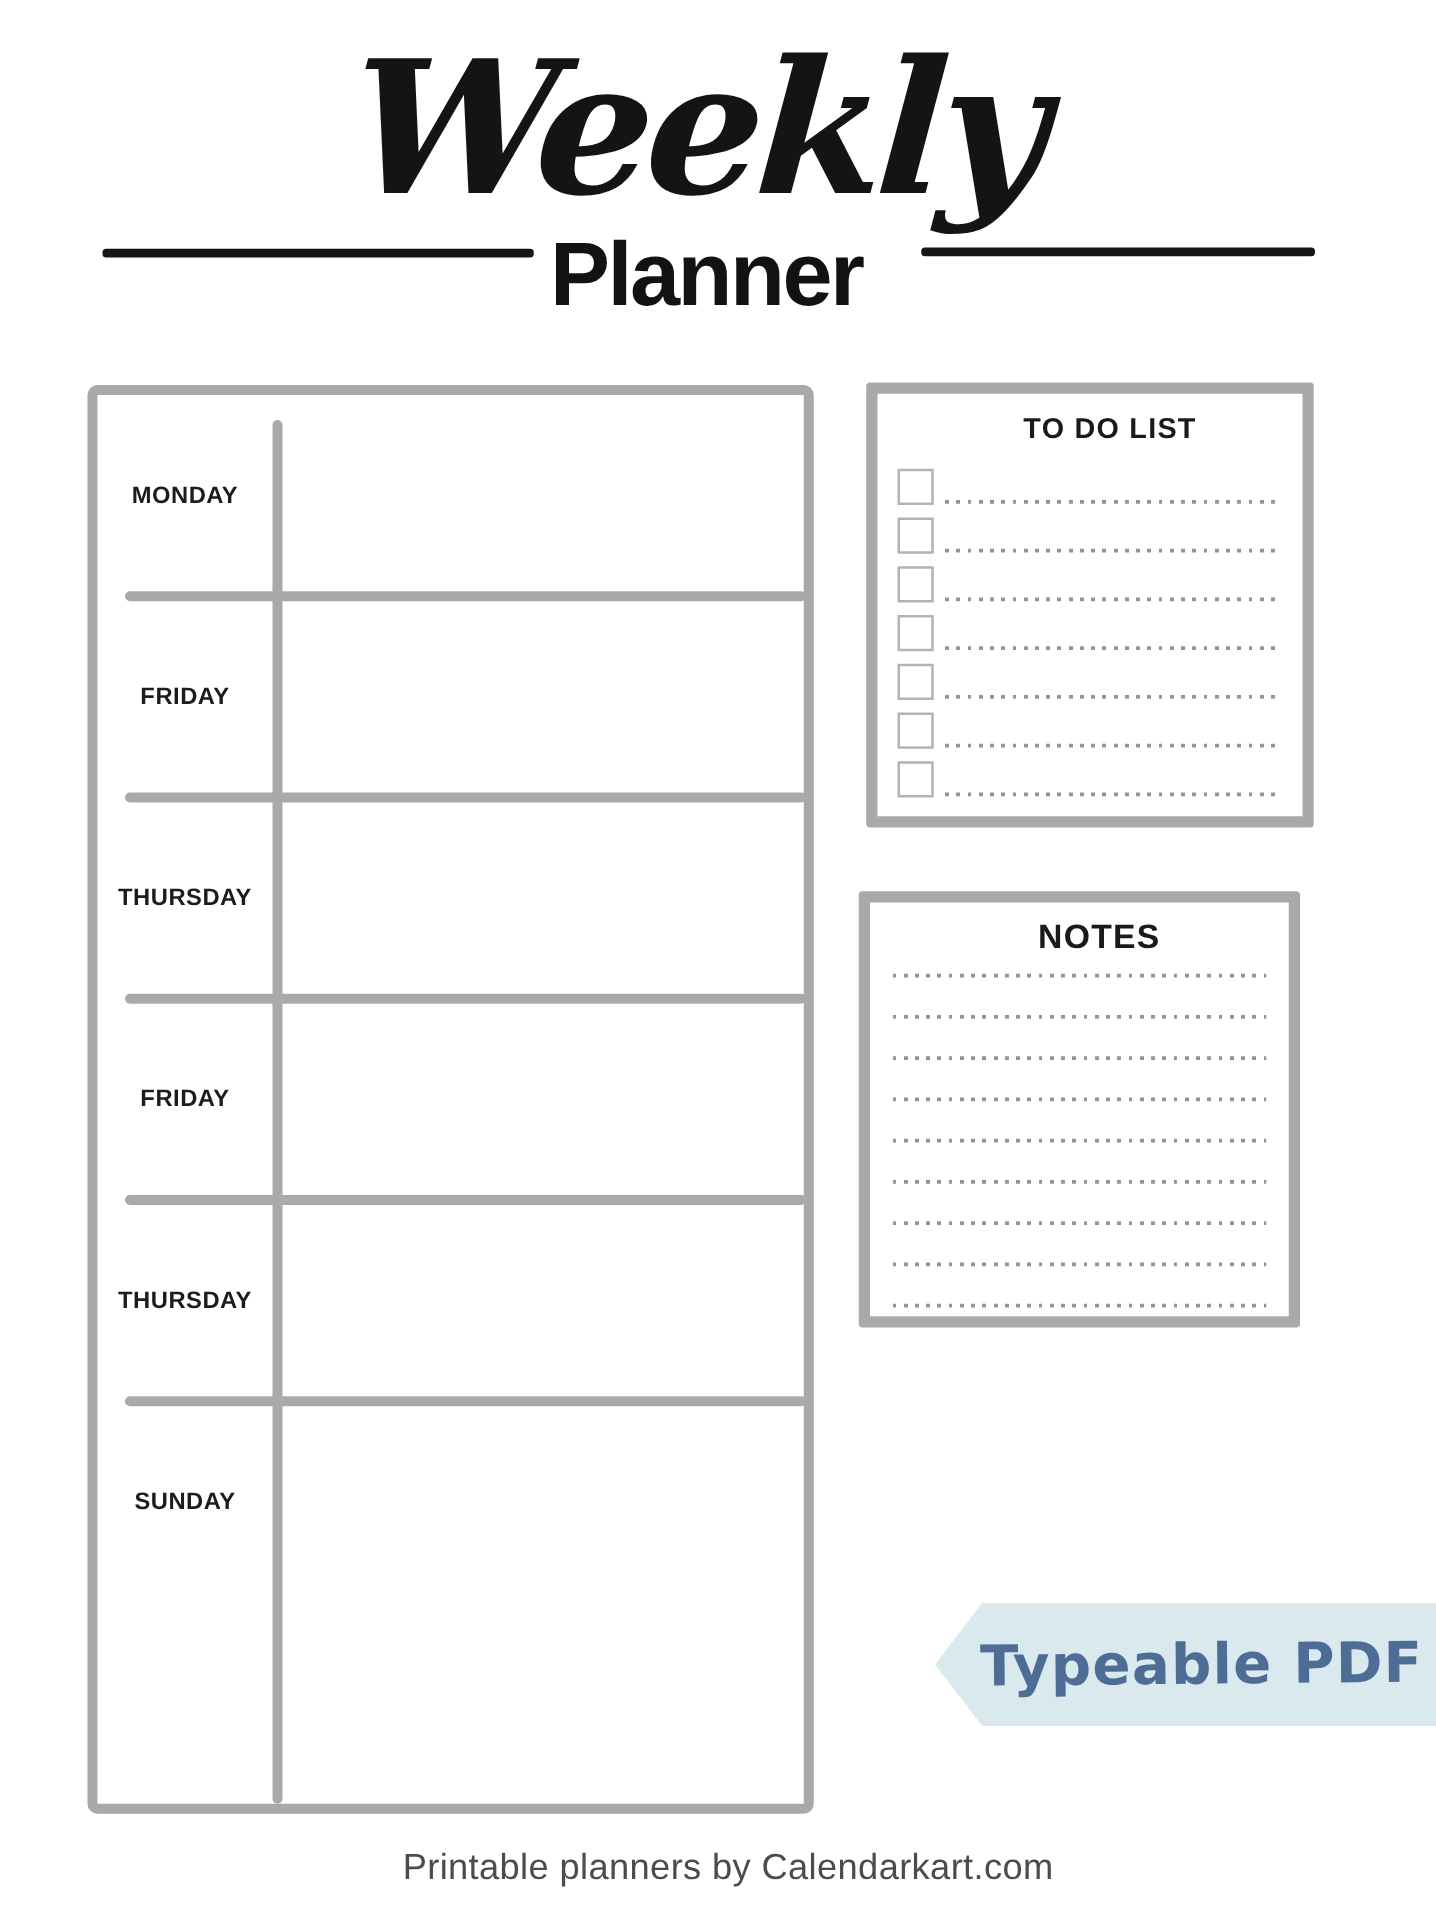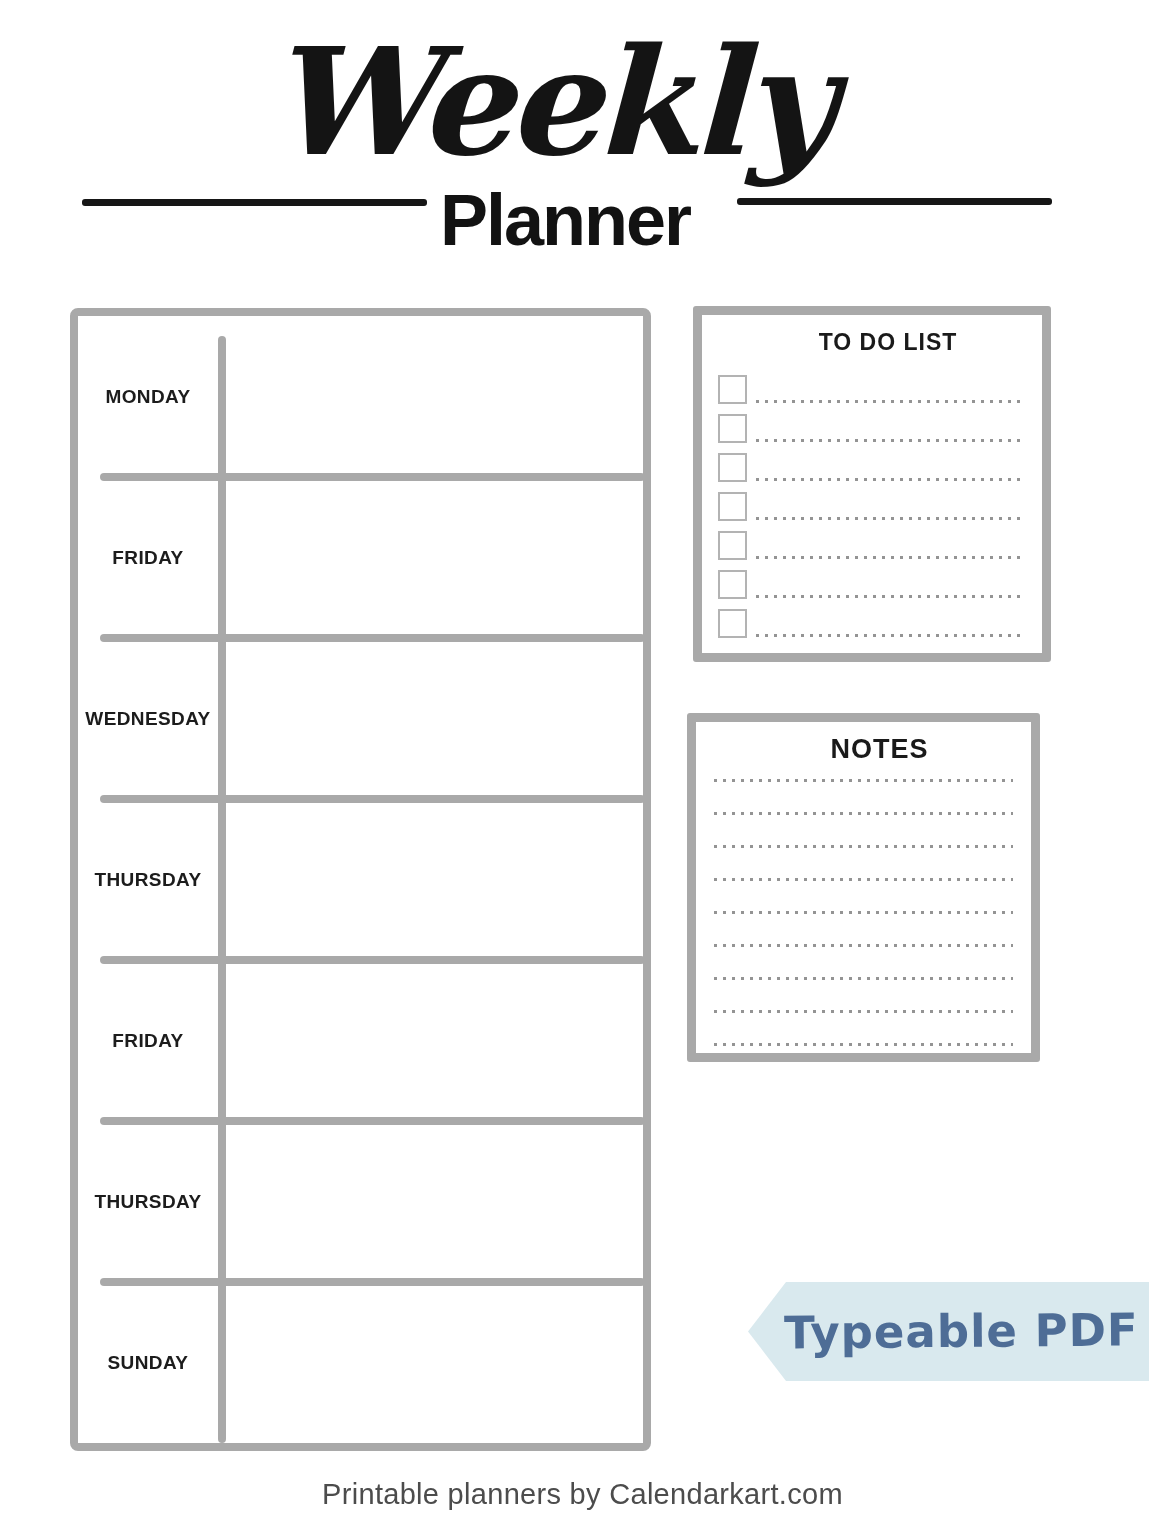--- a/index.html
+++ b/index.html
@@ -123,24 +123,20 @@
     <div class="vline"></div>
     <div class="wrow">
       <div class="wday">MONDAY</div>
       <div class="wcell"></div>
     </div>
     <div class="wrow">
       <div class="wday">FRIDAY</div>
       <div class="wcell"></div>
     </div>
     <div class="wrow">
-      <div class="wday">WEDNESDAY</div>
-      <div class="wcell"></div>
-    </div>
-    <div class="wrow">
       <div class="wday">THURSDAY</div>
       <div class="wcell"></div>
     </div>
     <div class="wrow">
       <div class="wday">FRIDAY</div>
       <div class="wcell"></div>
     </div>
     <div class="wrow">
       <div class="wday">THURSDAY</div>
       <div class="wcell"></div>

